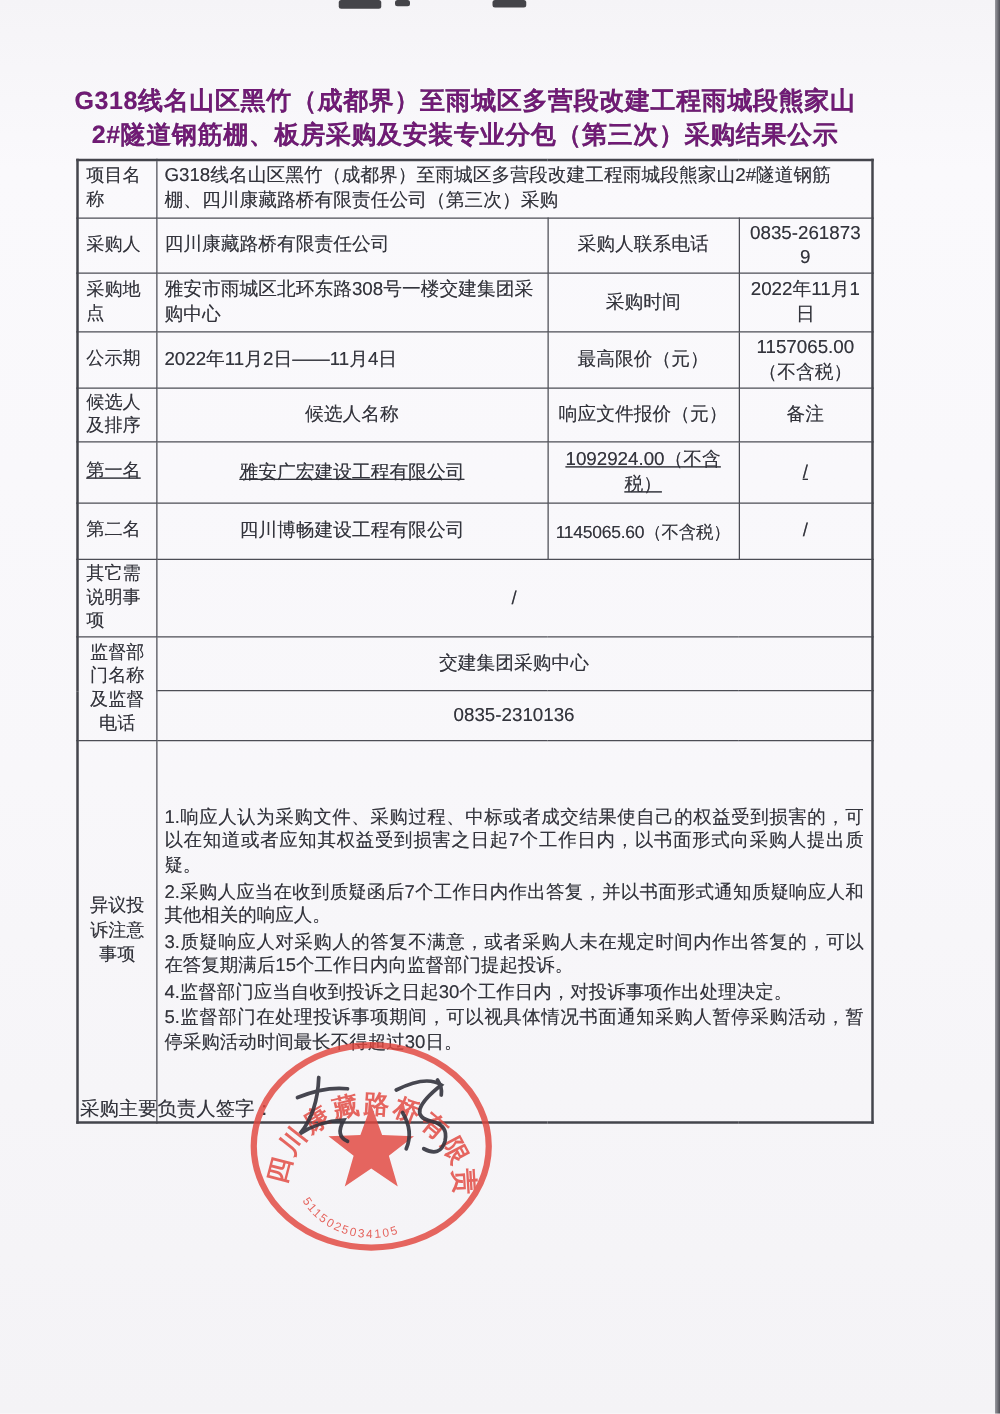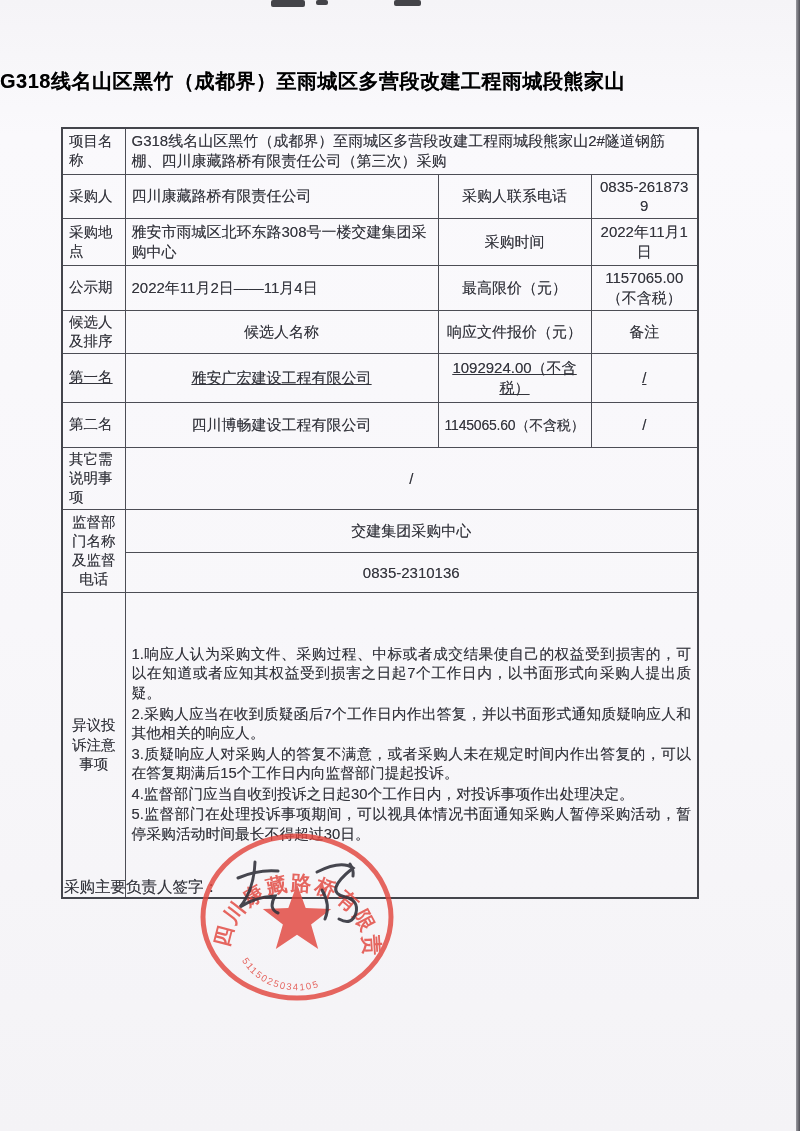--- a/index.html
+++ b/index.html
@@ -6,22 +6,22 @@
   body{
     width:800px;height:1131px;position:relative;overflow:hidden;
     background:linear-gradient(180deg,#f5f4f7 0%,#faf9fc 12%,#f8f7fa 55%,#f4f3f6 100%);
     font-family:"Liberation Sans",sans-serif;
     color:#35363e;
   }
   .artifact{position:absolute;background:#1d1d22;opacity:.82;border-radius:2px;}
   .edge-band{position:absolute;top:0;right:0;width:4px;height:1131px;
     background:linear-gradient(90deg,#9a9aa0,#4e4e55);}
   .title{
-    position:absolute;left:0;top:68px;width:744px;text-align:left;
-    font-weight:bold;font-size:20px;line-height:27px;color:#000000;
+    position:absolute;left:0;top:68px;width:744px;text-align:center;
+    font-weight:bold;font-size:20px;line-height:27px;color:#701a75;
     letter-spacing:.5px;text-shadow:0 0 .5px rgba(38,39,46,.55);
   }
   table.doc{
     position:absolute;left:61px;top:127px;width:636px;
     border-collapse:collapse;table-layout:fixed;
     font-size:15px;color:#33343c;
   }
   table.doc td{
     border:1.6px solid #4c4d55;
     padding:2px 6px;vertical-align:middle;
@@ -50,20 +50,21 @@
 </head>
 <body>
 
 <div class="artifact" style="left:271px;top:0;width:34px;height:7px;"></div>
 <div class="artifact" style="left:316px;top:0;width:12px;height:5px;"></div>
 <div class="artifact" style="left:394px;top:0;width:27px;height:6px;"></div>
 <div class="edge-band"></div>
 
 <div class="title">
   <div>G318线名山区黑竹（成都界）至雨城区多营段改建工程雨城段熊家山</div>
+  <div>2#隧道钢筋棚、板房采购及安装专业分包（第三次）采购结果公示</div>
 </div>
 
 <table class="doc">
   <colgroup>
     <col style="width:63px">
       <col style="width:313px">
       <col style="width:153px">
       <col style="width:107px">
   </colgroup>
   <tbody>

